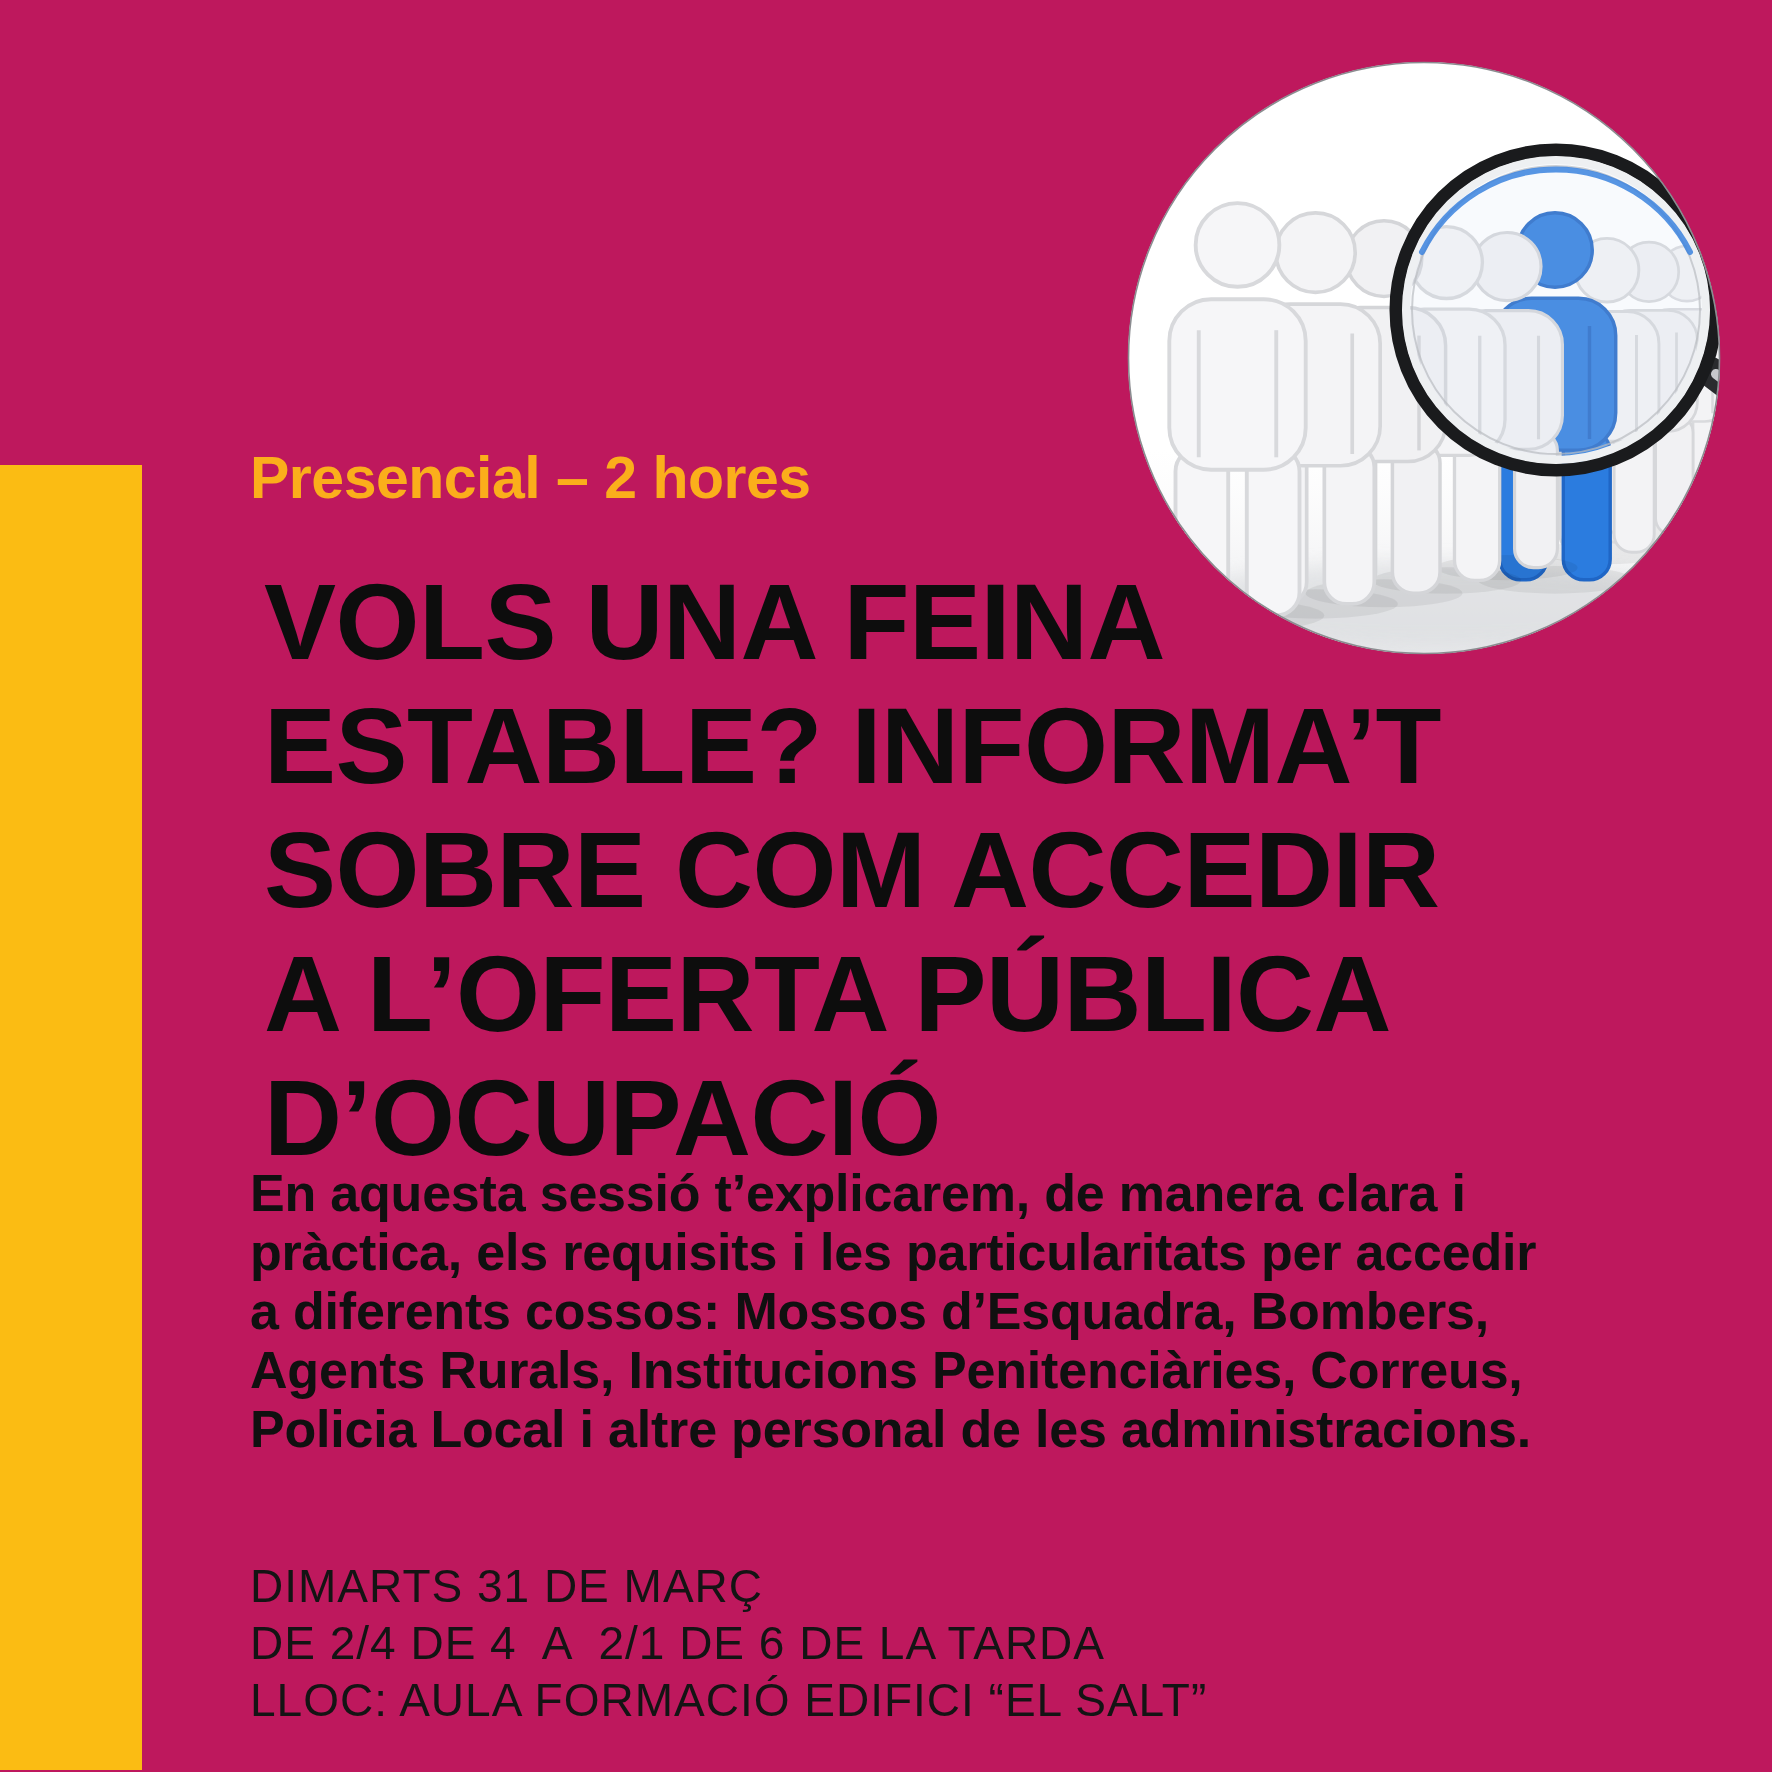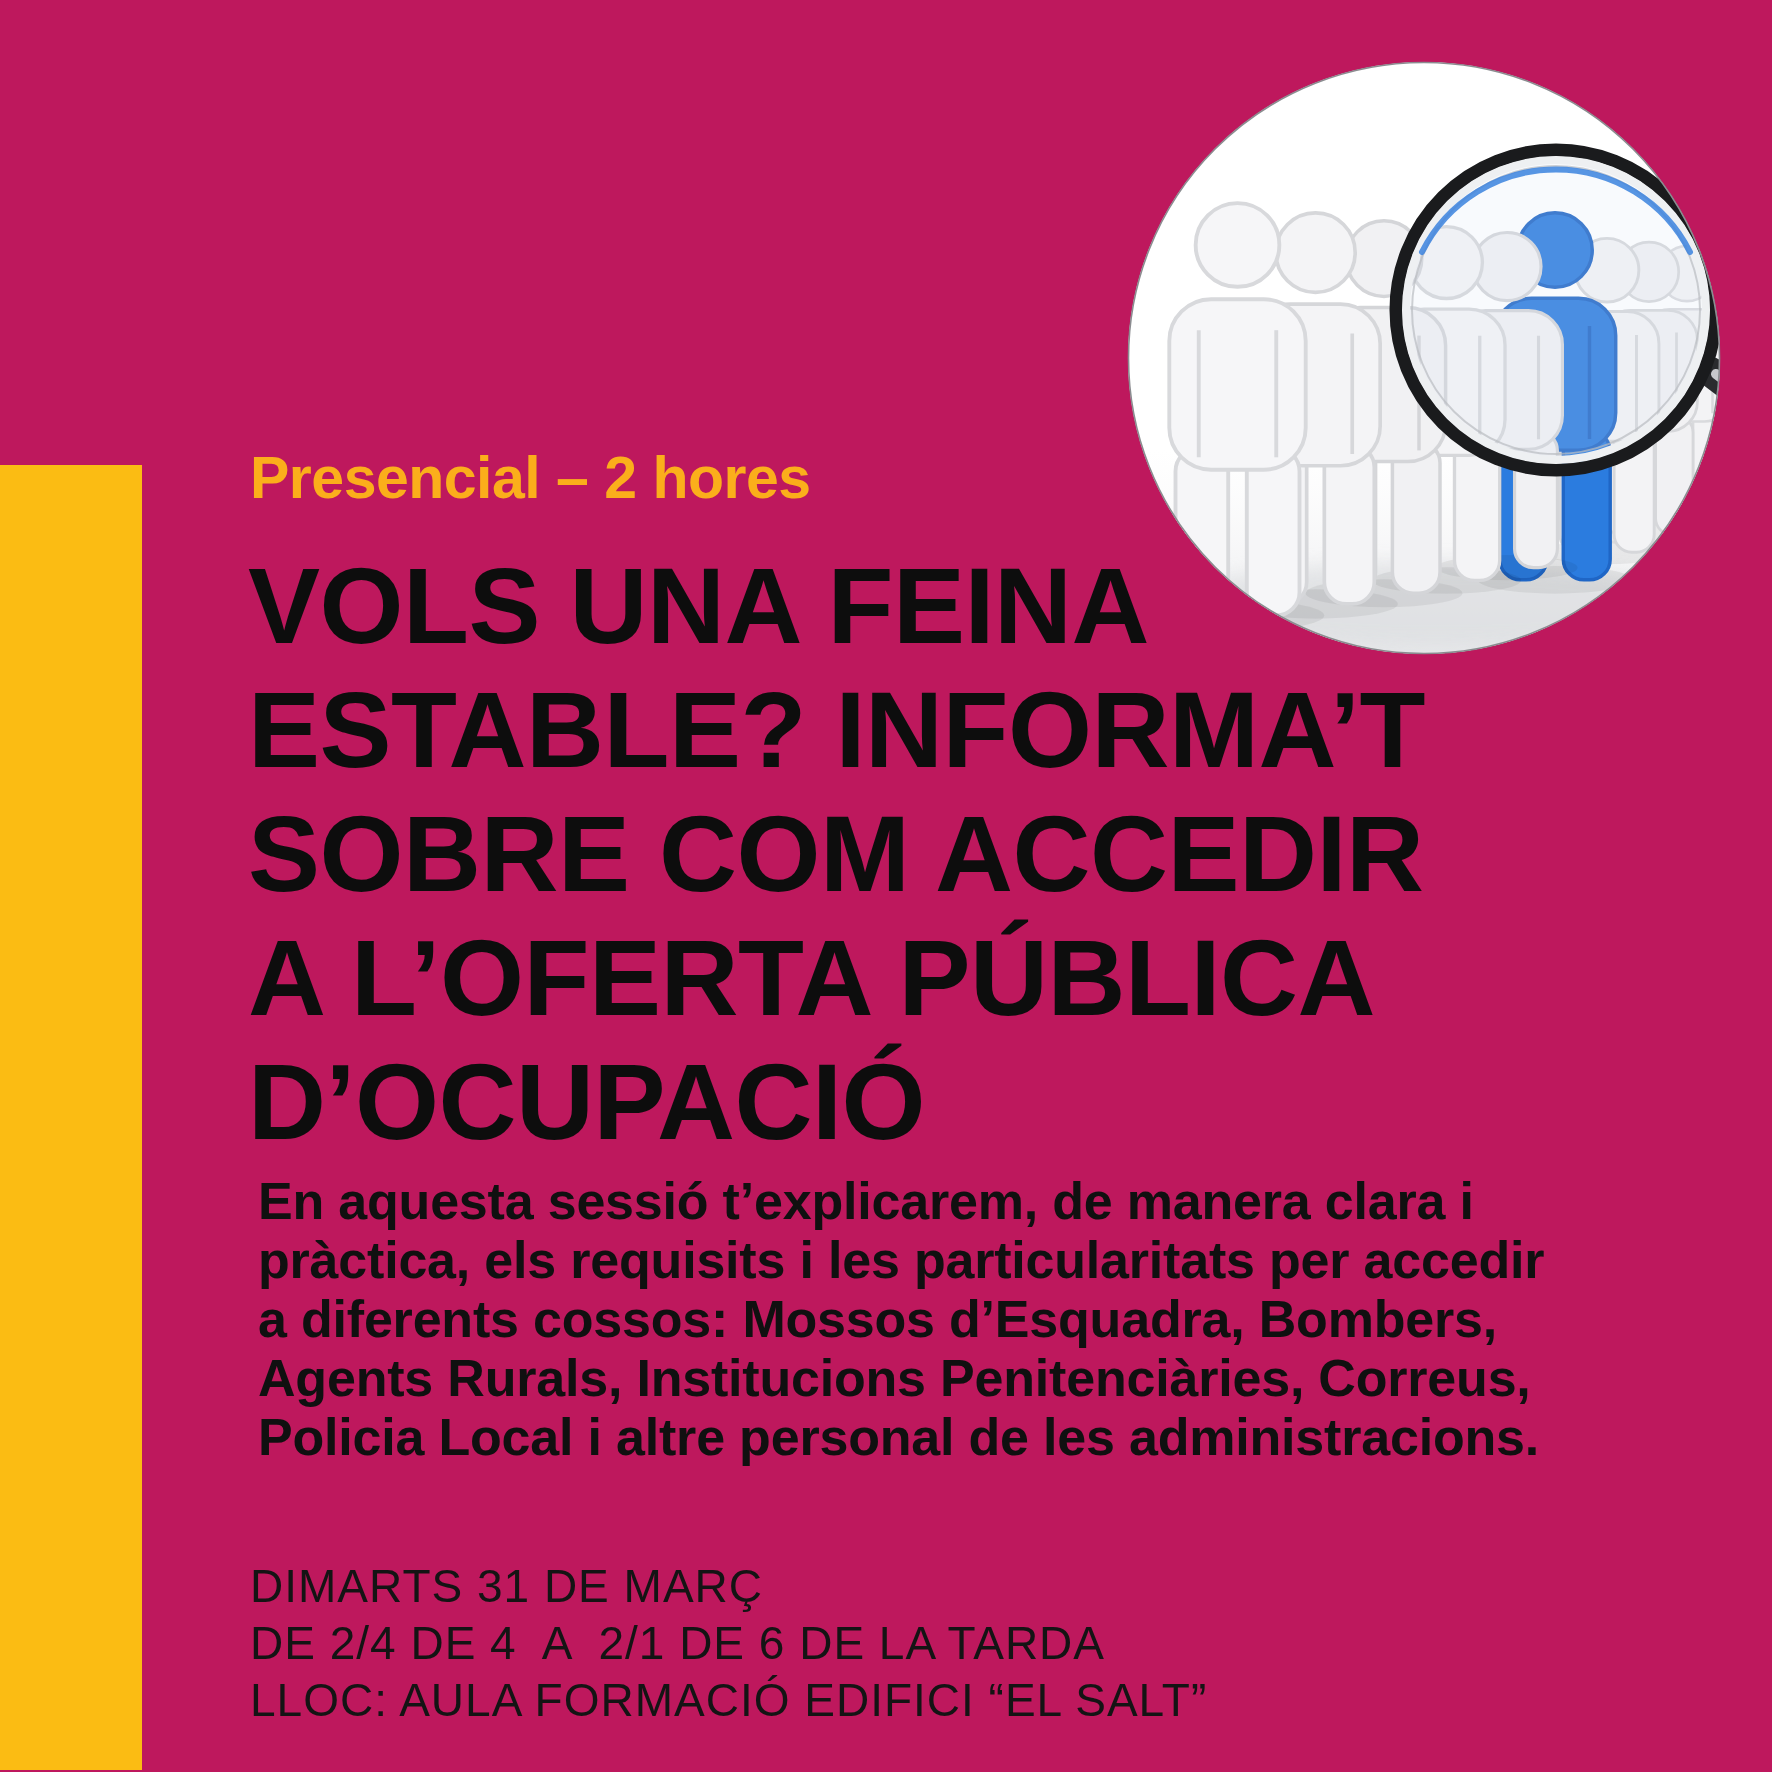--- a/index.html
+++ b/index.html
@@ -12,26 +12,26 @@
     background:#FBBC13;
   }
   .tagline{
     position:absolute;left:250px;top:444px;
     font-size:59px;font-weight:700;letter-spacing:-0.5px;color:#FBAE1B;
     white-space:pre-wrap;margin:0;
   }
   .title{
     position:absolute;left:248px;top:544px;width:1450px;
     font-size:108px;line-height:124px;font-weight:700;letter-spacing:-0.5px;
-    color:#0d0d0d;white-space:pre-wrap;margin:0;
+    color:#0d0d0d;white-space:pre-wrap;margin:16px;
   }
   .description{
     position:absolute;left:250px;top:1164px;width:1460px;
     font-size:52px;line-height:59px;font-weight:700;letter-spacing:-0.2px;
-    color:#101010;white-space:pre-wrap;margin:8px;
+    color:#101010;white-space:pre-wrap;margin:0;
   }
   .details{
     position:absolute;left:250px;top:1558px;width:1300px;
     font-size:46px;line-height:57px;font-weight:500;letter-spacing:1px;
     color:#141414;white-space:pre-wrap;margin:0;
   }
   .illustration{
     position:absolute;left:1126px;top:60px;width:596px;height:596px;
   }
 </style>

